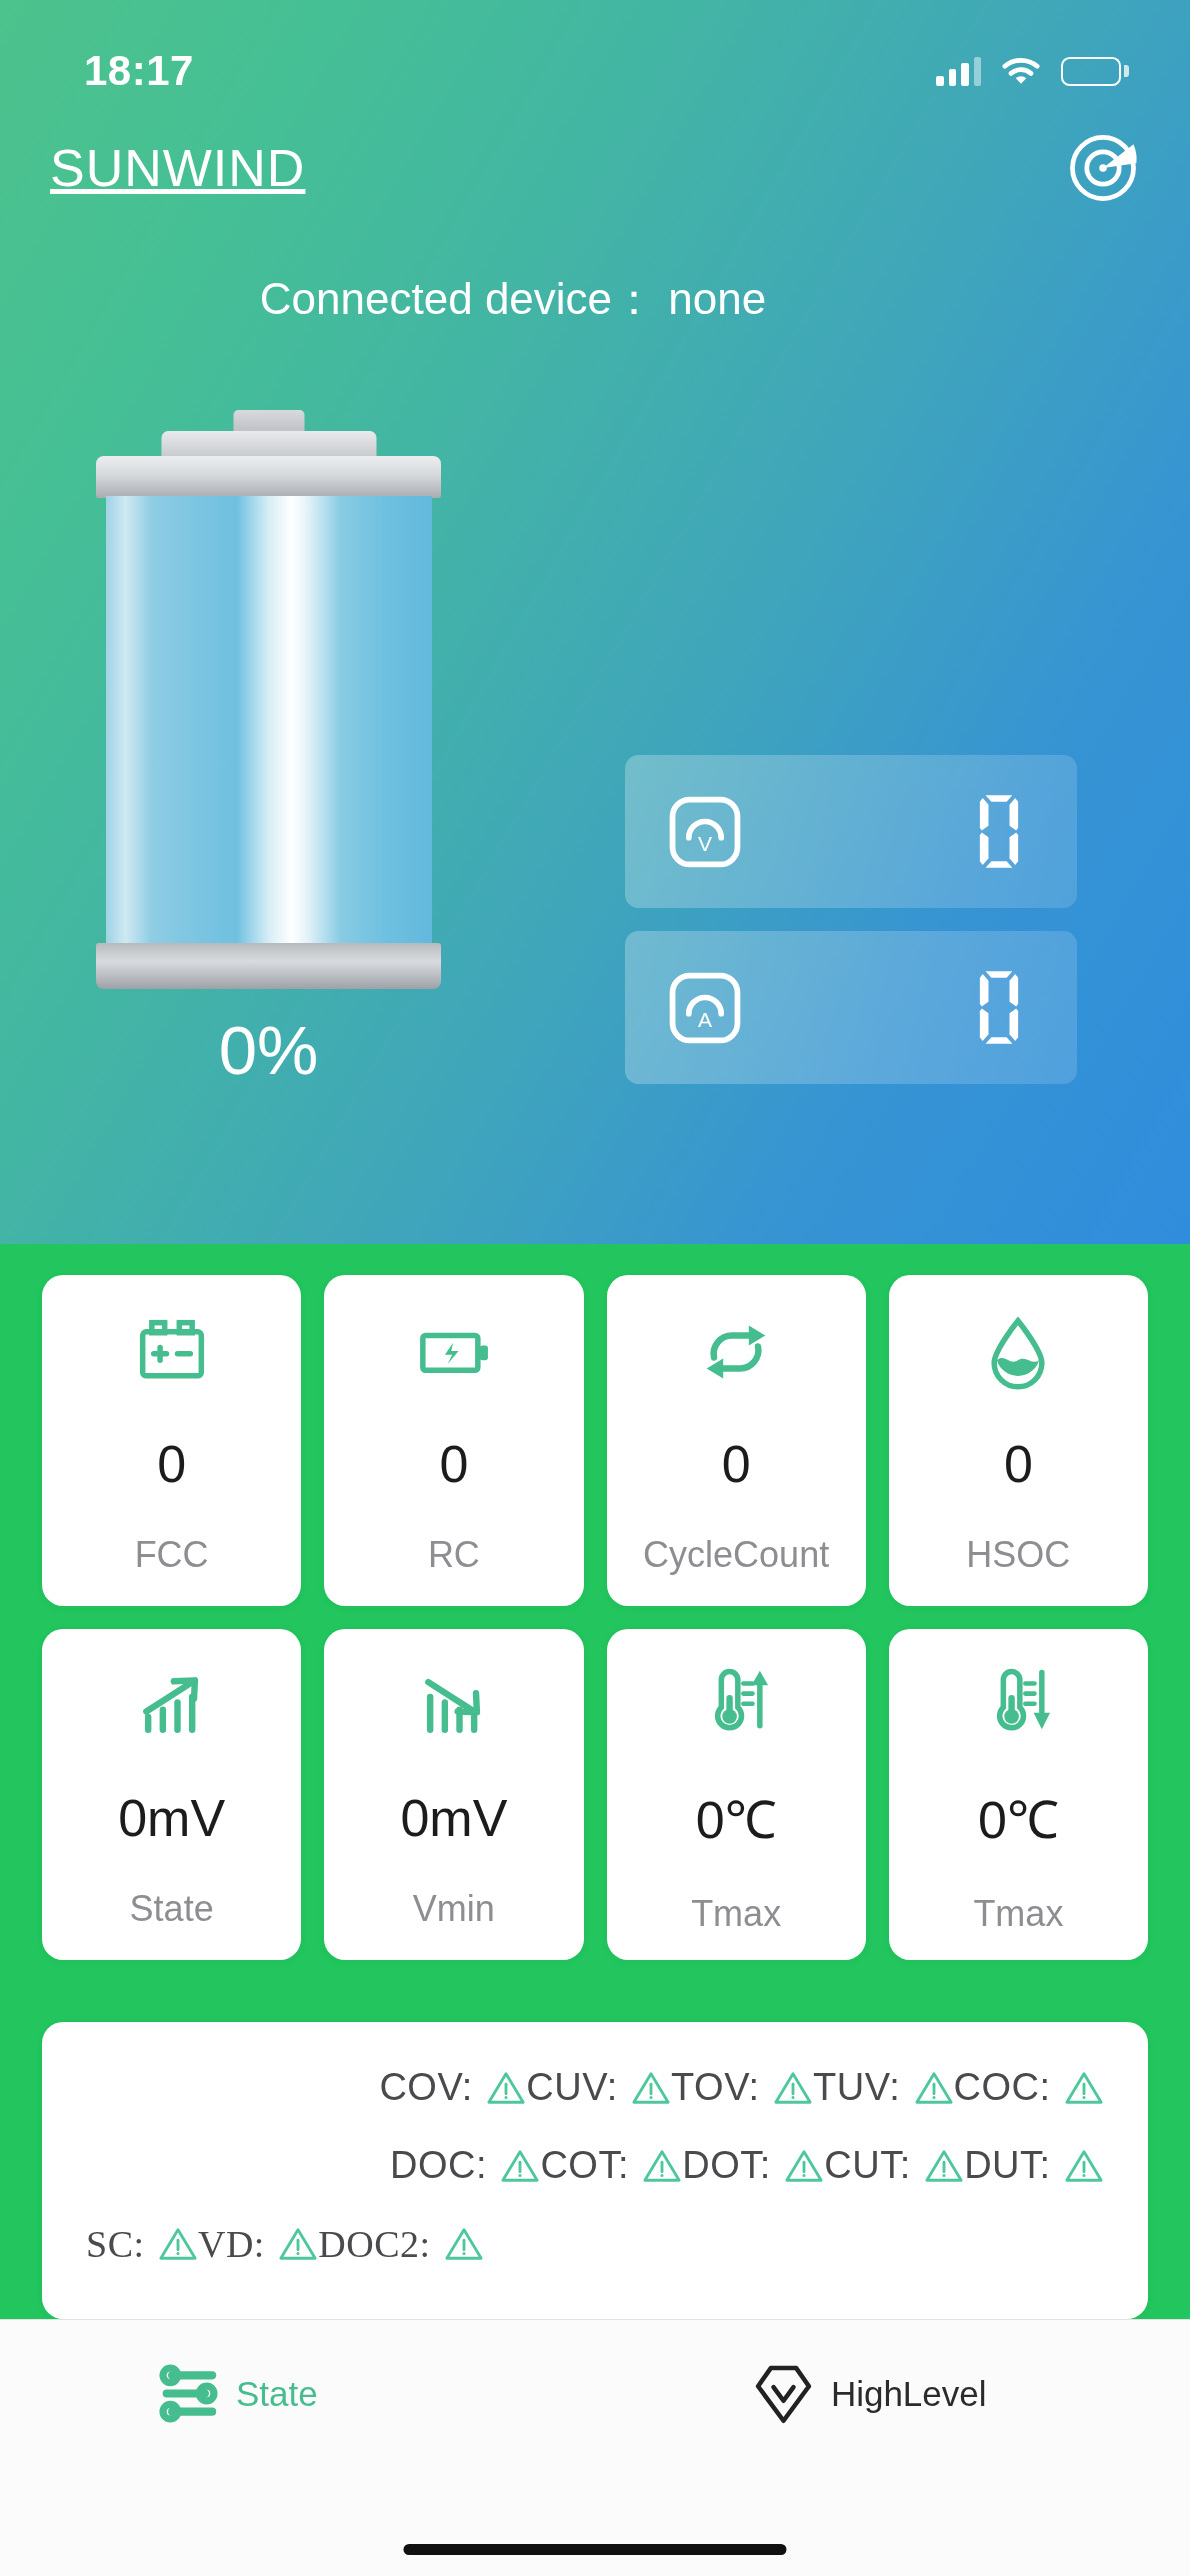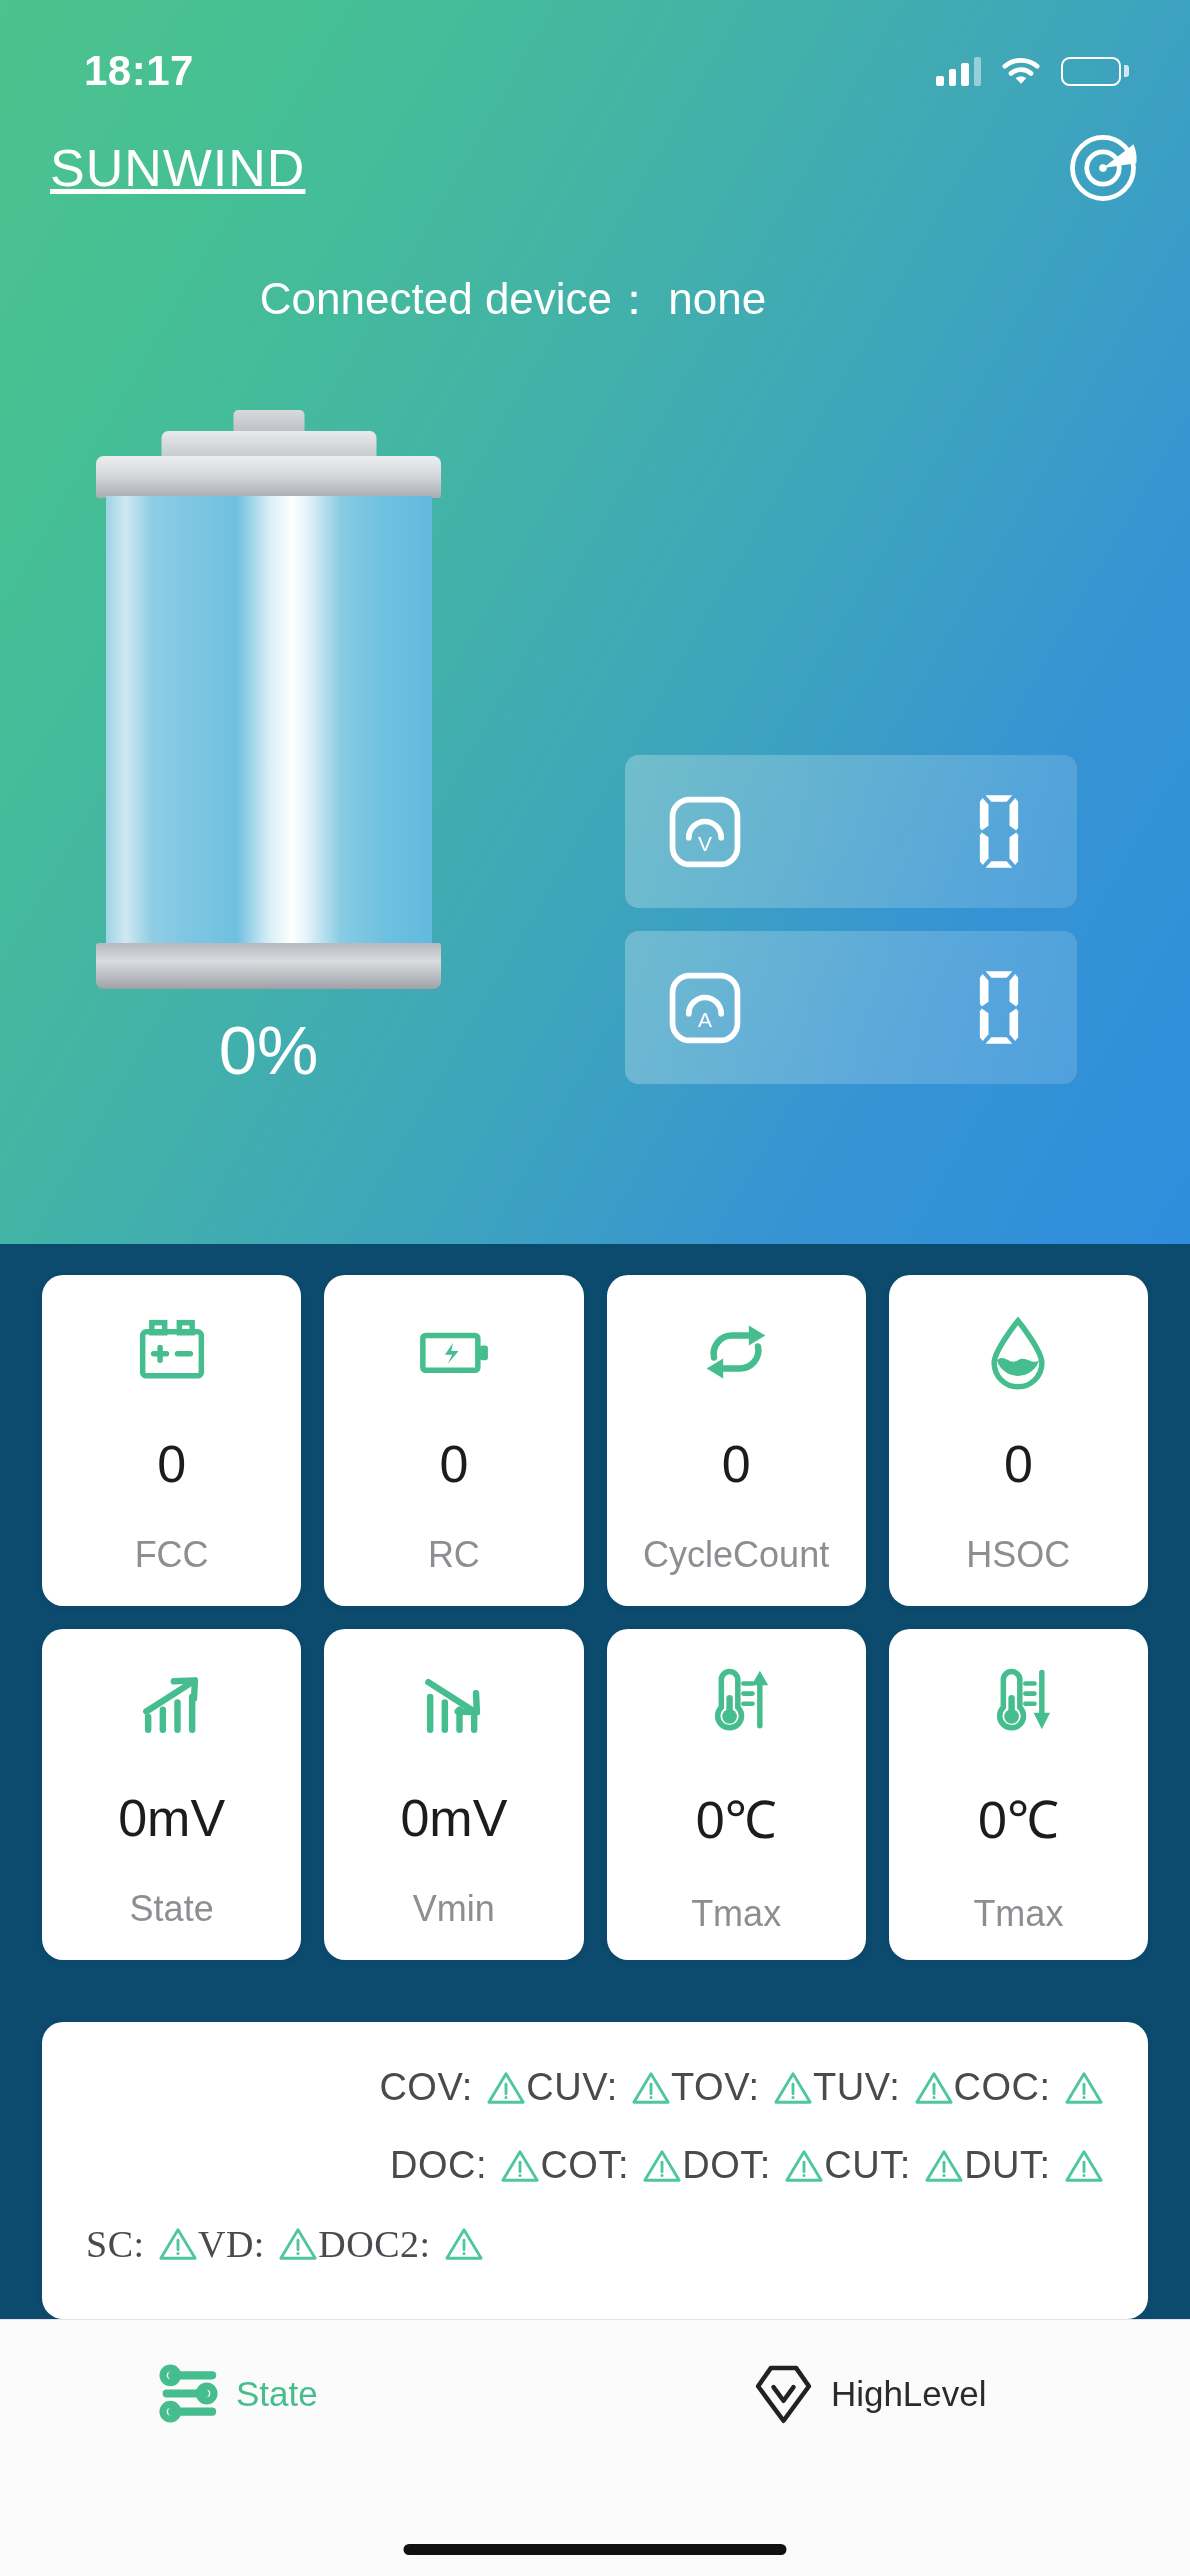--- a/index.html
+++ b/index.html
@@ -2,21 +2,21 @@
 <html><head>
 <meta charset="utf-8">
 <style>
   * { margin:0; padding:0; box-sizing:border-box; }
   html, body {
     width:1190px; height:2576px;
     font-family:"Liberation Sans", sans-serif;
     background:#f2f3f5;
     overflow:hidden;
   }
-  #app { position:relative; width:1190px; height:2576px; background:#0c4a6e; }
+  #app { position:relative; width:1190px; height:2576px; background:#22c55e; }
 
   
   .hero {
     position:absolute; left:0; top:0; width:1190px; height:1244px;
     background:linear-gradient(120deg,#4cc28c 0%,#45bf95 18%,#43b5a4 36%,#3fa5bb 58%,#3694d3 78%,#2f8ddd 100%);
     overflow:hidden;
   }
 
   
   .statusbar {

